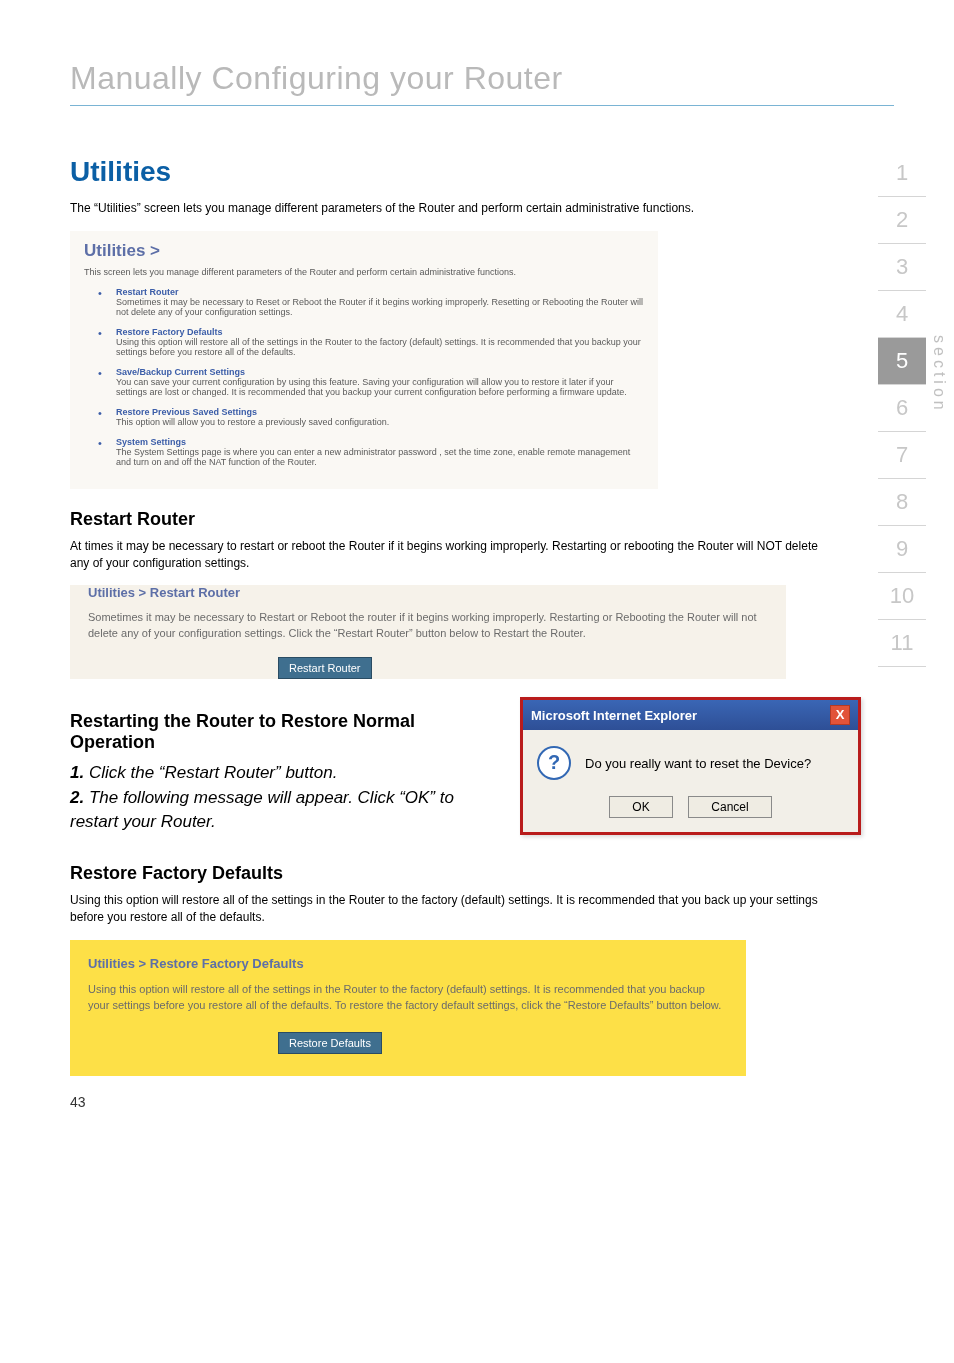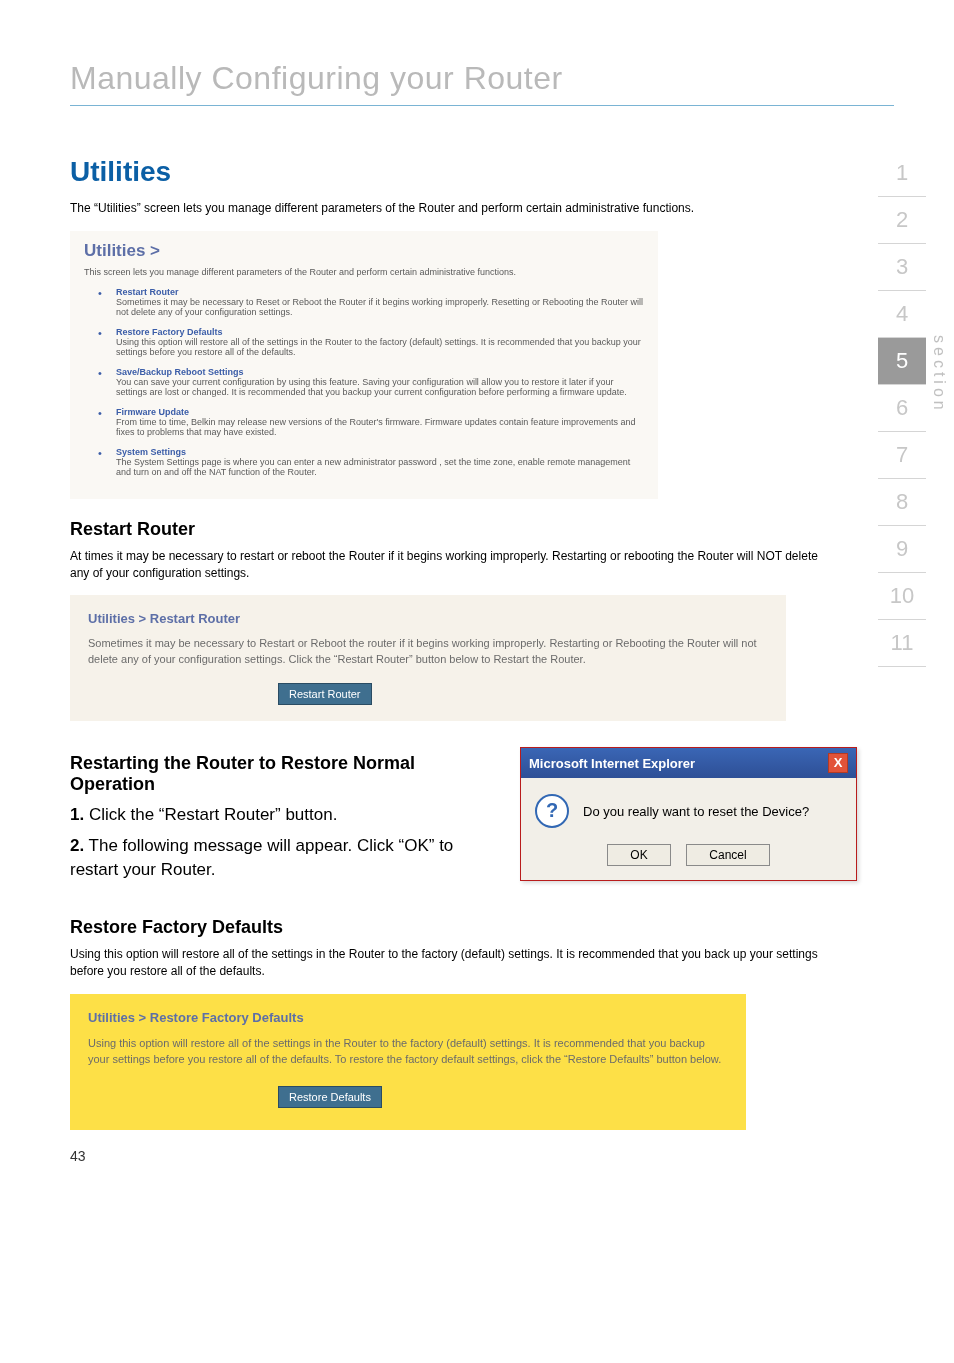--- a/index.html
+++ b/index.html
@@ -66,21 +66,22 @@
   }
   .subhead {
     font-size: 18px;
     font-weight: bold;
     color: #000;
     margin: 18px 0 8px 0;
   }
   .step {
     font-size: 17px;
     line-height: 1.45;
-    margin: 6px 0;
+    margin: 0 0;
+    font-style: italic;
   }
   .step b { font-weight: bold; }
   
   .shot1 {
     background: #faf8f4;
     padding: 10px 14px 12px;
     font-size: 9px;
     color: #5a5a5a;
     width: 560px;
     margin: 10px 0 20px 0;
@@ -94,41 +95,41 @@
     position: absolute;
     left: -10px;
     color: #3b5da8;
     font-size: 11px;
   }
   .shot1 li .lk { color: #3b5da8; font-weight: bold; }
   .shot1 li .desc { display:block; }
   
   .shot2 {
     background: #f6f2ea;
-    padding: 16px 18px;
+    padding: 0 18px;
     width: 680px;
     font-size: 11px;
     margin: 14px 0 14px 0;
   }
   .shot2 .hdr { color: #5d6fa7; font-weight: bold; font-size: 13px; margin-bottom: 10px;}
   .shot2 .desc { color: #6b6b6b; line-height:1.4; margin-bottom: 16px;}
   .shot2 .btn, .shot3 .btn {
     display:inline-block;
     background: #3f6f8f;
     color: #fff;
     font-size: 11px;
     padding: 4px 10px;
     border: 1px solid #2a4c63;
     margin-left: 190px;
   }
   
   .row2 { display:flex; align-items:center; gap: 30px; }
   .dialog {
     width: 335px;
-    border: 1px solid #b91c1c;
+    border: 3px solid #b91c1c;
     box-shadow: 2px 2px 4px rgba(0,0,0,0.15);
     font-size: 13px;
     margin-top: 4px;
     flex-shrink: 0;
   }
   .dialog .titlebar {
     background: linear-gradient(#3a66b5, #2e4f96);
     color: #fff;
     font-weight: bold;
     padding: 5px 8px;
@@ -214,22 +215,22 @@
 
   <h2 class="blue">Utilities</h2>
   <p class="body-text">The “Utilities” screen lets you manage different parameters of the Router and perform certain administrative functions.</p>
 
   <div class="shot1">
     <div class="hdr">Utilities &gt;</div>
     <div class="intro">This screen lets you manage different parameters of the Router and perform certain administrative functions.</div>
     <ul>
       <li><span class="lk">Restart Router</span><span class="desc">Sometimes it may be necessary to Reset or Reboot the Router if it begins working improperly. Resetting or Rebooting the Router will not delete any of your configuration settings.</span></li>
       <li><span class="lk">Restore Factory Defaults</span><span class="desc">Using this option will restore all of the settings in the Router to the factory (default) settings. It is recommended that you backup your settings before you restore all of the defaults.</span></li>
-      <li><span class="lk">Save/Backup Reboot Settings</span><span class="desc">You can save your current configuration by using this feature. Saving your configuration will allow you to restore it later if your settings are lost or changed. It is recommended that you backup your current configuration before performing a firmware update.</span></li>
-      <li><span class="lk">Firmware Update</span><span class="desc">From time to time, Belkin may release new versions of the Router's firmware. Firmware updates contain feature improvements and fixes to problems that may have existed.</span></li>
+      <li><span class="lk">Save/Backup Current Settings</span><span class="desc">You can save your current configuration by using this feature. Saving your configuration will allow you to restore it later if your settings are lost or changed. It is recommended that you backup your current configuration before performing a firmware update.</span></li>
+      <li><span class="lk">Restore Previous Saved Settings</span><span class="desc">This option will allow you to restore a previously saved configuration.</span></li>
       <li><span class="lk">System Settings</span><span class="desc">The System Settings page is where you can enter a new administrator password , set the time zone, enable remote management and turn on and off the NAT function of the Router.</span></li>
     </ul>
   </div>
 
   <div class="subhead">Restart Router</div>
   <p class="body-text">At times it may be necessary to restart or reboot the Router if it begins working improperly. Restarting or rebooting the Router will NOT delete any of your configuration settings.</p>
 
   <div class="shot2">
     <div class="hdr">Utilities &gt; Restart Router</div>
     <div class="desc">Sometimes it may be necessary to Restart or Reboot the router if it begins working improperly. Restarting or Rebooting the Router will not delete any of your configuration settings. Click the “Restart Router” button below to Restart the Router.</div>

